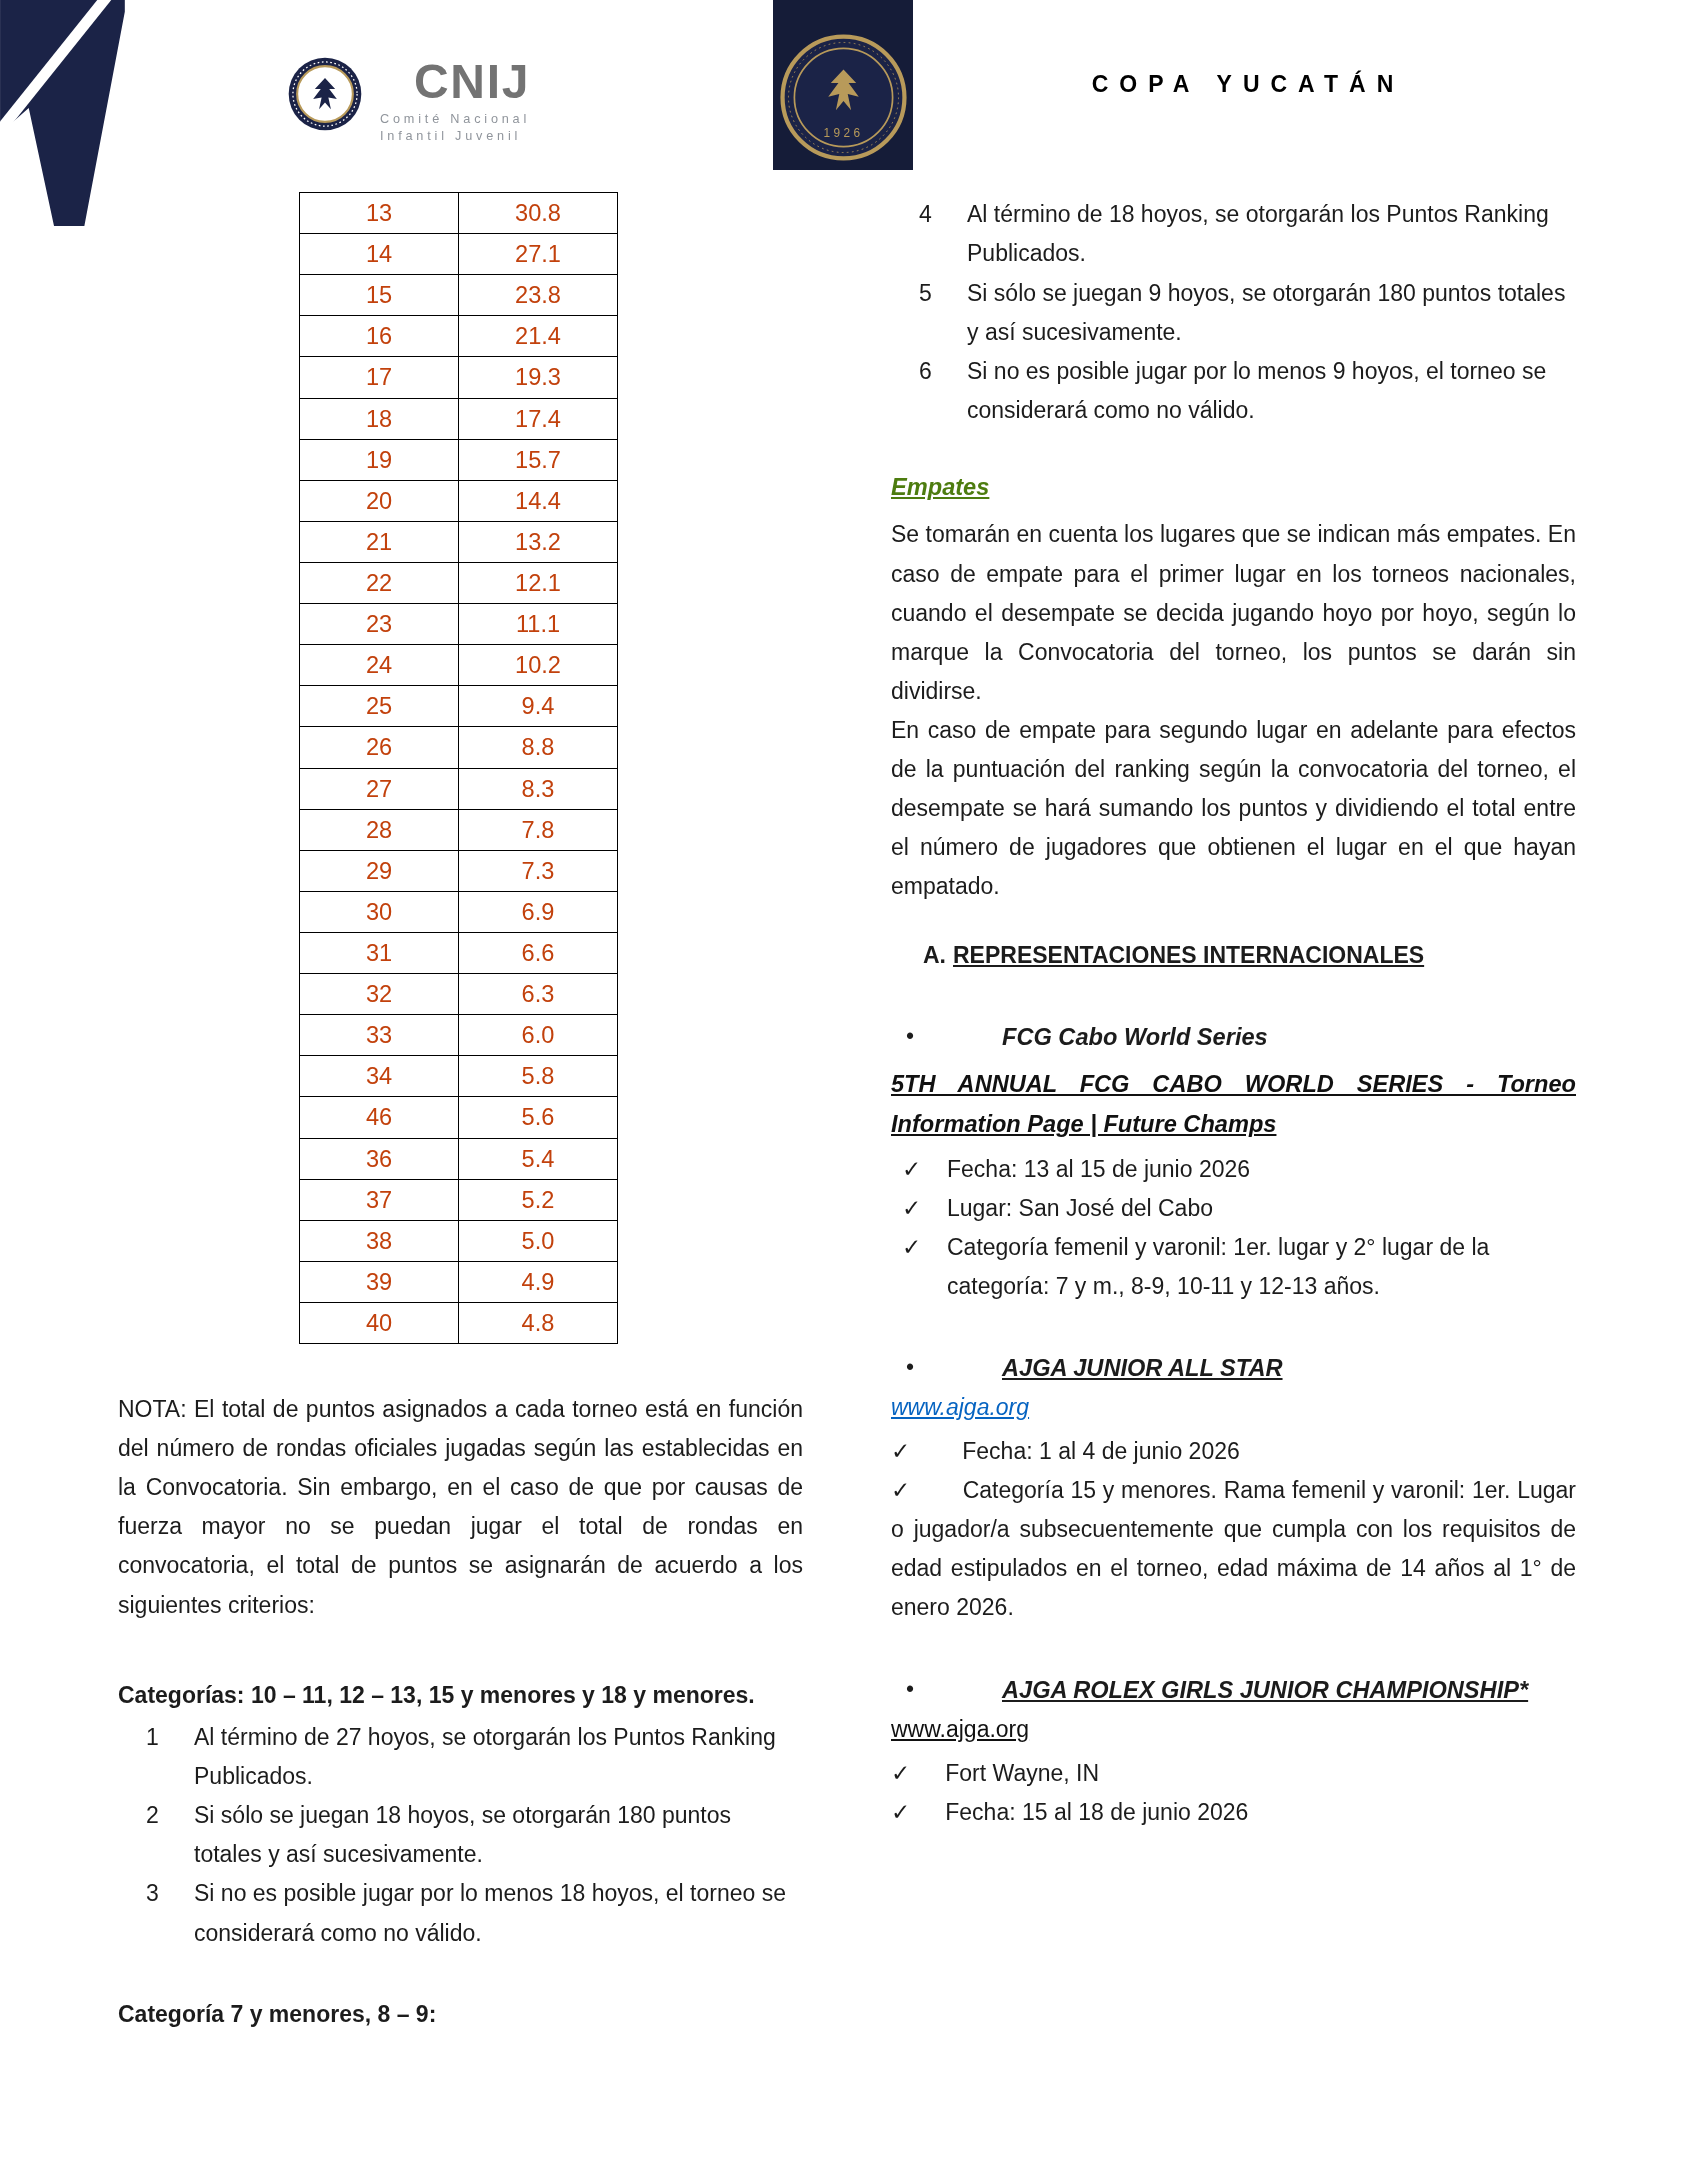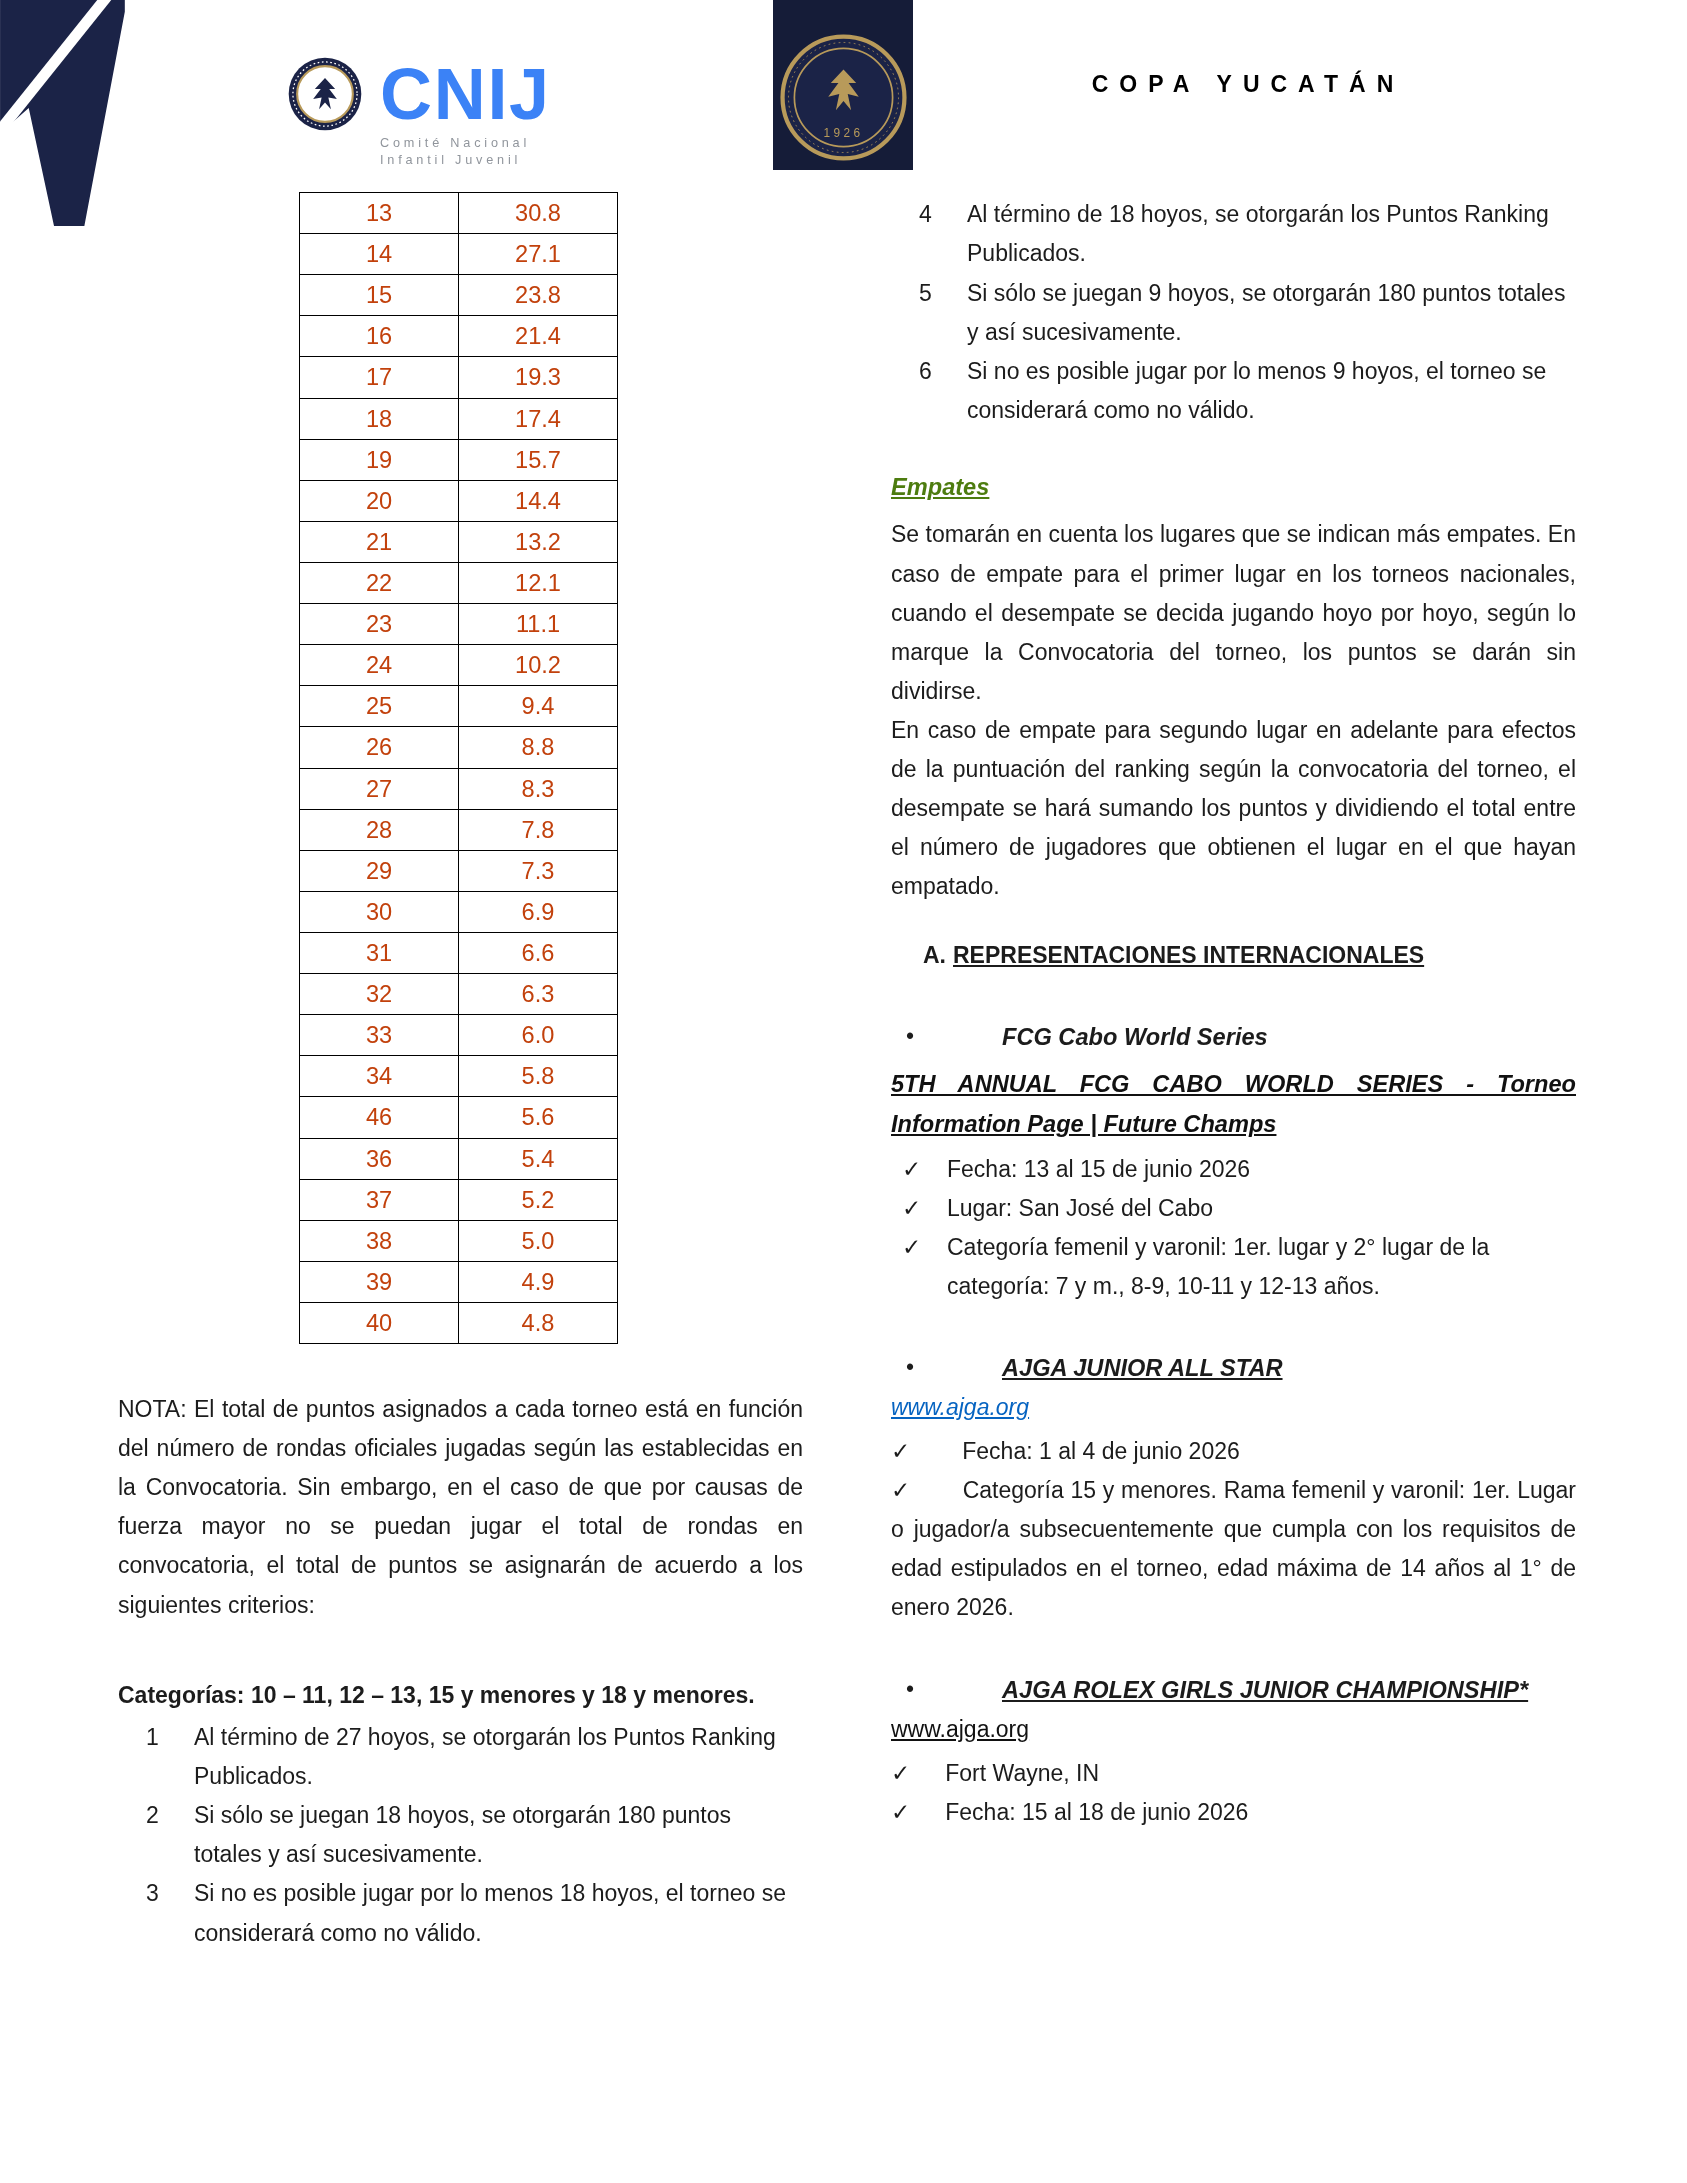--- a/index.html
+++ b/index.html
@@ -8,21 +8,21 @@
     position:relative;
     width:1687px; height:2183px;
     font-family:"Liberation Sans", sans-serif;
     color:#1c1c1c;
     overflow:hidden;
   }
   
   .corner { position:absolute; top:0; left:0; }
   .cnij-block { position:absolute; left:287px; top:56px; display:flex; align-items:flex-start; }
   .cnij-text { margin-left:17px; margin-top:1.7px; }
-  .cnij-acronym { font-size:72px; font-weight:800; color:#3b82f6; letter-spacing:1.7px; line-height:1; }
+  .cnij-acronym { font-size:48px; font-weight:800; color:#737373; letter-spacing:1.7px; line-height:1;text-align:right; }
   .cnij-sub { font-size:12.7px; letter-spacing:3.8px; color:#90959c; margin-top:5px; line-height:1.35; }
   .badge { position:absolute; left:773px; top:0; width:140px; height:175px; }
   .badge-rect { position:absolute; left:0; top:0; width:140px; height:170px; background:#151c38; }
   .badge-seal { position:absolute; left:6.7px; top:34px; }
   .event-block { position:absolute; left:1012px; top:71px; width:472px; text-align:center; }
   .event-line1 { font-size:23px; font-weight:600; letter-spacing:11px; color:#000000; }
   .event-line2 { font-size:40px; margin-top:6.7px; color:#26282d; letter-spacing:3.4px; }
   .event-light { font-weight:400; }
   .event-bold { font-weight:800; letter-spacing:0.8px; }
   
@@ -239,20 +239,21 @@
     <div class="num-item">
       <div class="num-col">2</div>
       <div class="num-text">Si sólo se juegan 18 hoyos, se otorgarán 180 puntos totales y así sucesivamente.</div>
     </div>
     <div class="num-item">
       <div class="num-col">3</div>
       <div class="num-text">Si no es posible jugar por lo menos 18 hoyos, el torneo se considerará como no válido.</div>
     </div>
   </div>
 
+  <p class="cat7-heading">Categoría 7 y menores, 8 – 9:</p>
 
 </div>
 
 <div class="col col-right">
 
   <div class="num-list">
     <div class="num-item">
       <div class="num-col">4</div>
       <div class="num-text">Al término de 18 hoyos, se otorgarán los Puntos Ranking Publicados.</div>
     </div>

